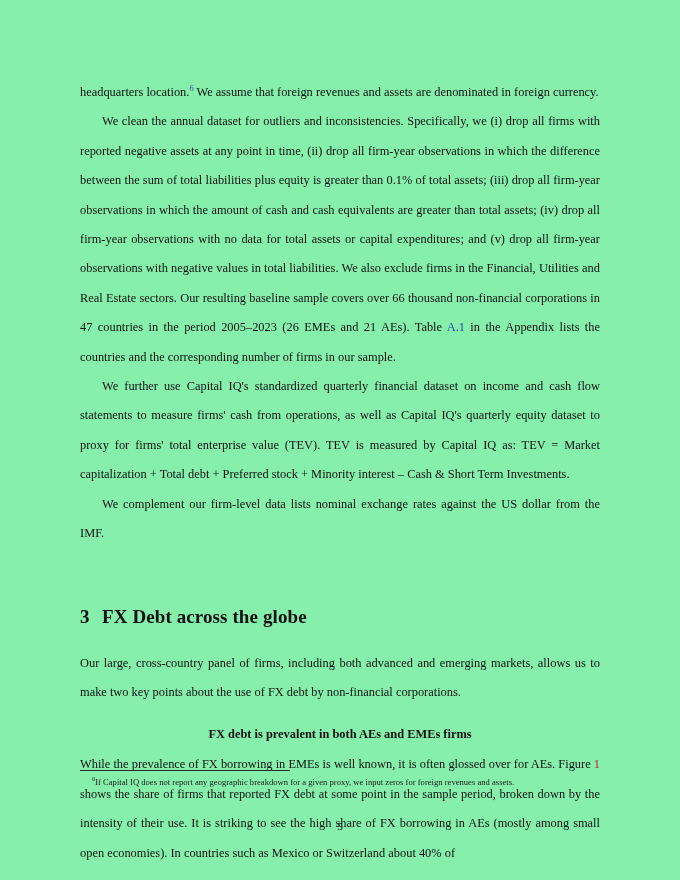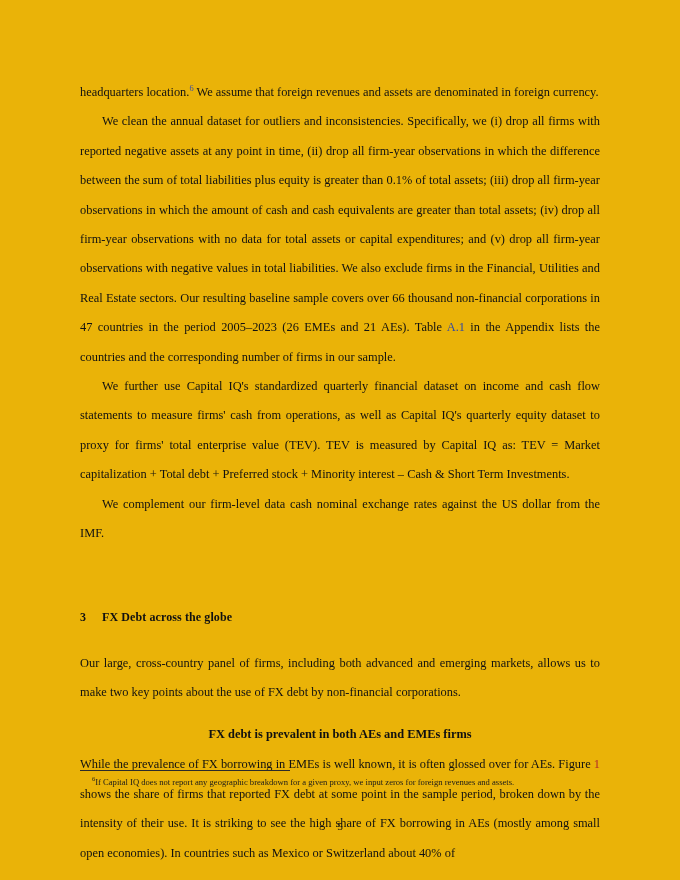--- a/index.html
+++ b/index.html
@@ -15,21 +15,21 @@
     color: #111111;
     overflow: hidden;
   }
 
   .page {
     position: absolute;
     left: 0;
     top: 0;
     width: 680px;
     height: 880px;
-    background: #eab308;
+    background: #86efac;
   }
 
   .content {
     position: absolute;
     left: 80px;
     top: 78px;
     width: 520px;
   }
 
   p.body-par {
@@ -57,21 +57,21 @@
     color: #2f48a6;
     text-decoration: none;
     margin-top: 40px;
   }
   a.ref-link.crimson {
     color: #b02a2a;
   }
 
   h2.section-head {
     margin: 0;
-    font-size: 12px;
+    font-size: 19px;
     font-weight: bold;
     line-height: 20px;
     letter-spacing: 0.1px;
   }
   h2.section-head .num {
     display: inline-block;
     width: 22px;
   }
 
   h3.sub-head {
@@ -129,21 +129,21 @@
 <div class="page">
 
   <div class="content">
 
     <p class="body-par"><span>headquarters location.</span><sup class="fn-ref">6</sup><span> We assume that foreign revenues and assets are denominated in foreign currency.</span></p>
 
     <p class="body-par indent"><span>We clean the annual dataset for outliers and inconsistencies. Specifically, we (i) drop all firms with reported negative assets at any point in time, (ii) drop all firm-year observations in which the difference between the sum of total liabilities plus equity is greater than 0.1% of total assets; (iii) drop all firm-year observations in which the amount of cash and cash equivalents are greater than total assets; (iv) drop all firm-year observations with no data for total assets or capital expenditures; and (v) drop all firm-year observations with negative values in total liabilities. We also exclude firms in the Financial, Utilities and Real Estate sectors. Our resulting baseline sample covers over 66 thousand non-financial corporations in 47 countries in the period 2005–2023 (26 EMEs and 21 AEs). Table </span><a class="ref-link" href="#">A.1</a><span> in the Appendix lists the countries and the corresponding number of firms in our sample.</span></p>
 
     <p class="body-par indent">We further use Capital IQ's standardized quarterly financial dataset on income and cash flow statements to measure firms' cash from operations, as well as Capital IQ's quarterly equity dataset to proxy for firms' total enterprise value (TEV). TEV is measured by Capital IQ as: TEV = Market capitalization + Total debt + Preferred stock + Minority interest – Cash &amp; Short Term Investments.</p>
 
-    <p class="body-par indent">We complement our firm-level data cash nominal exchange rates against the US dollar from the IMF.</p>
+    <p class="body-par indent">We complement our firm-level data lists nominal exchange rates against the US dollar from the IMF.</p>
 
     <div class="gap-before-section"></div>
 
     <h2 class="section-head"><span class="num">3</span><span>FX Debt across the globe</span></h2>
 
     <div class="gap-after-section"></div>
 
     <p class="body-par">Our large, cross-country panel of firms, including both advanced and emerging markets, allows us to make two key points about the use of FX debt by non-financial corporations.</p>
 
     <div class="gap-before-sub"></div>

